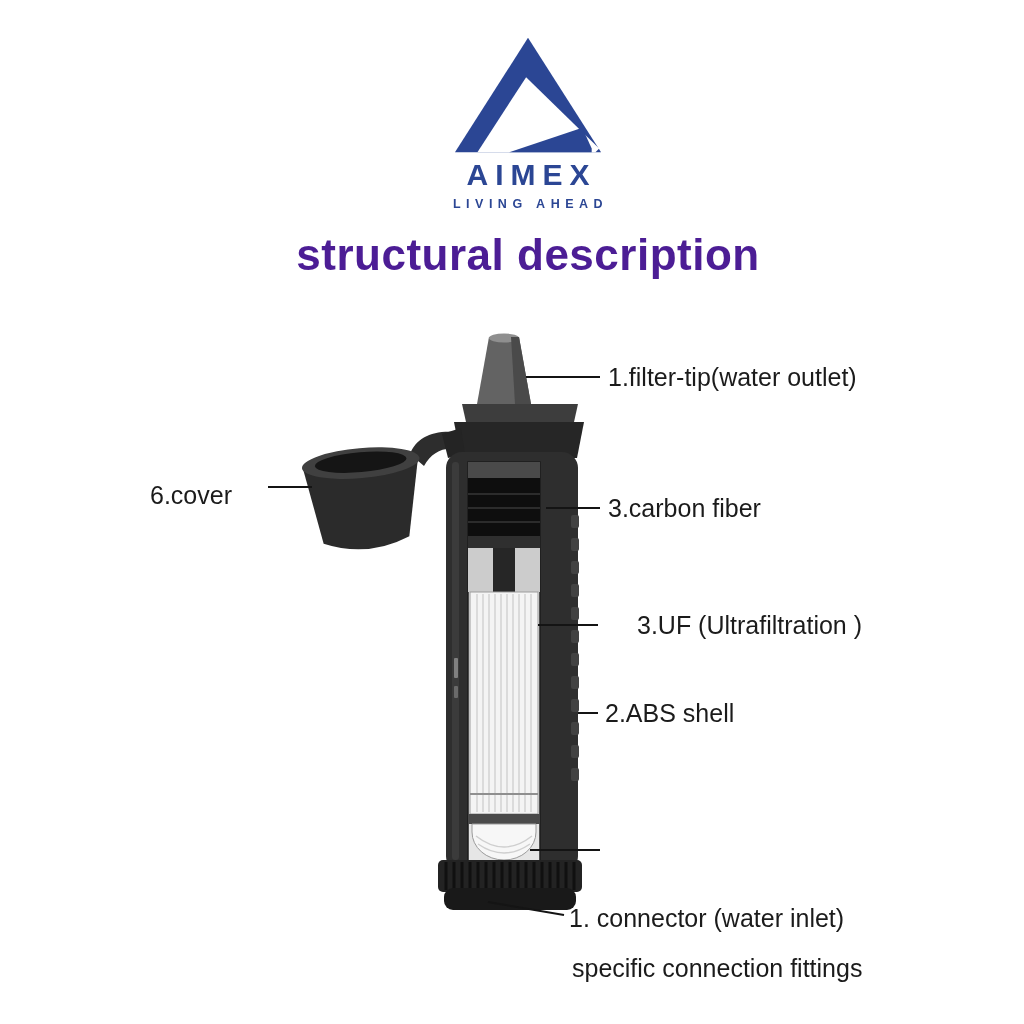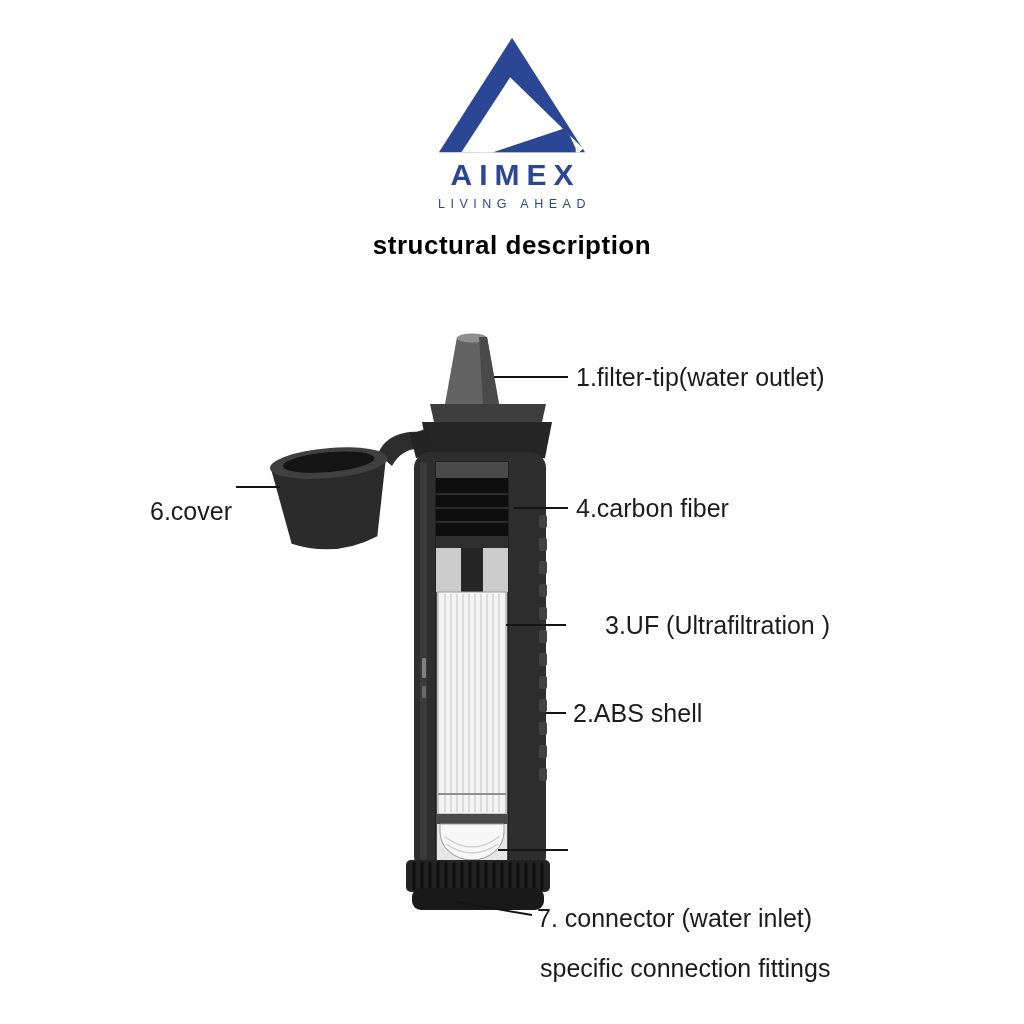--- a/index.html
+++ b/index.html
@@ -1,33 +1,33 @@
 <!DOCTYPE html>
 <html><head>
 <meta charset="utf-8">
 <style>
   html,body{margin:0;padding:0;}
   body{
     width:1024px;height:1024px;background:#ffffff;position:relative;overflow:hidden;
     font-family:"Liberation Sans", sans-serif;
   }
-  .page{position:absolute;inset:0;}
+  .page{position:absolute;inset:0;margin-left:32px;}
   
   .logo{position:absolute;top:36px;left:0;right:0;display:flex;flex-direction:column;align-items:center;}
   .logo-mark{width:150px;height:118px;display:block;}
   .brand{color:#2b4694;font-size:30px;font-weight:700;letter-spacing:7px;text-indent:7px;margin-top:4px;}
-  .tagline{color:#2b4694;font-size:12.5px;font-weight:400;letter-spacing:5.5px;text-indent:5px;margin-top:5px;}
+  .tagline{color:#2b4694;font-size:12.5px;font-weight:700;letter-spacing:5.5px;text-indent:5px;margin-top:5px;}
   
   .title{position:absolute;top:230px;left:0;width:100%;margin:0;text-align:center;
-         font-size:26px;font-weight:700;color:#000000;letter-spacing:0.5px;}
+         font-size:44px;font-weight:700;color:#4c1d95;letter-spacing:0.5px;}
   
   .scene{position:absolute;inset:0;width:1024px;height:1024px;}
   .lbl{position:absolute;font-size:25px;line-height:30px;color:#1b1b1b;white-space:nowrap;}
   .lbl-filter-tip{left:576px;top:362px;text-align:right;}
-  .lbl-cover{right:792px;top:496px;text-align:right;}
+  .lbl-cover{right:792px;top:480px;text-align:right;}
   .lbl-carbon{left:576px;top:493px;}
   .lbl-uf{left:605px;top:610px;}
   .lbl-abs{left:573px;top:698px;}
   .lbl-pre{left:576px;top:835px;}
   .lbl-connector{left:537px;top:903px;}
   .lbl-connector-note{left:540px;top:953px;}
 </style>
 </head>
 <body>
 
@@ -128,19 +128,19 @@
       <line x1="514" y1="508" x2="568" y2="508"></line>
       <line x1="506" y1="625" x2="566" y2="625"></line>
       <line x1="546" y1="713" x2="566" y2="713"></line>
       <line x1="498" y1="850" x2="568" y2="850"></line>
       <line x1="456" y1="902" x2="532" y2="915"></line>
     </g>
   </svg>
 
   <div class="lbl lbl-filter-tip">1.filter-tip(water outlet)</div>
   <div class="lbl lbl-cover">6.cover</div>
-  <div class="lbl lbl-carbon">4.carbon fiber</div>
+  <div class="lbl lbl-carbon">3.carbon fiber</div>
   <div class="lbl lbl-uf">3.UF (Ultrafiltration )</div>
   <div class="lbl lbl-abs">2.ABS shell</div>
-  <div class="lbl lbl-connector">7. connector (water inlet)</div>
+  <div class="lbl lbl-connector">1. connector (water inlet)</div>
   <div class="lbl lbl-connector-note">specific connection fittings</div>
 
 </div>
 
 </body></html>

